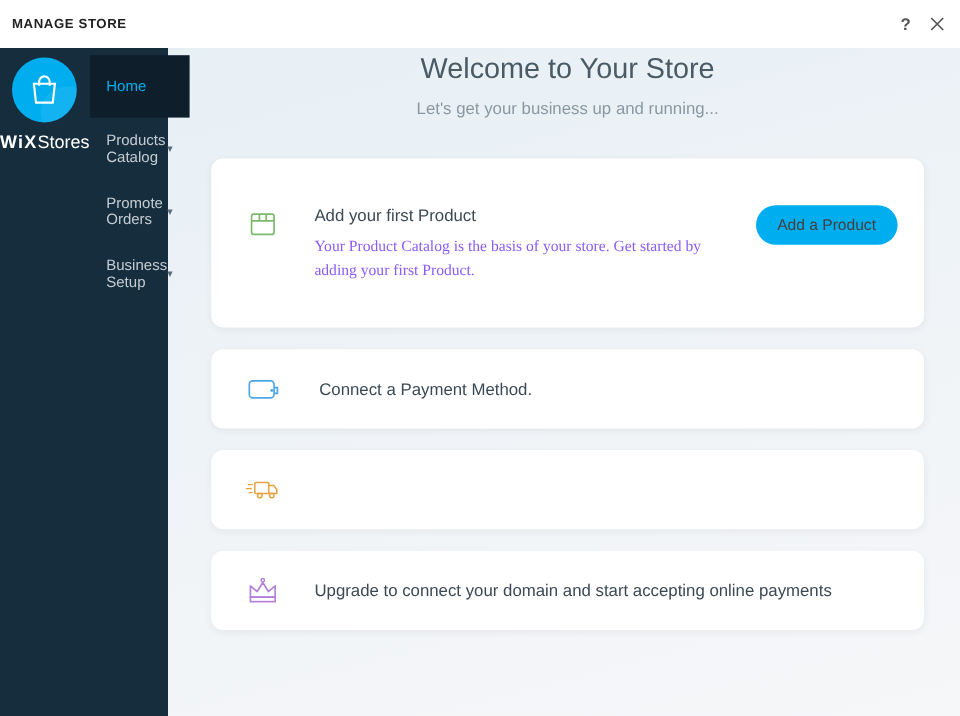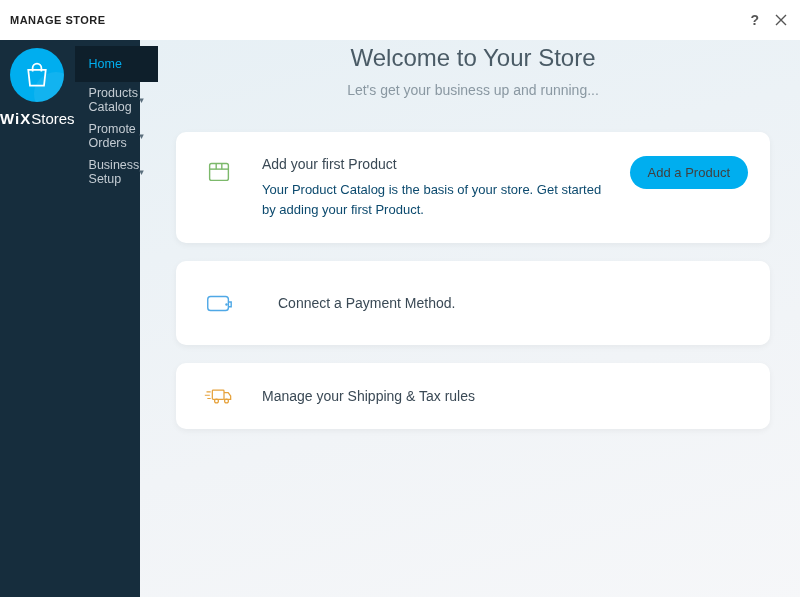--- a/index.html
+++ b/index.html
@@ -9,35 +9,35 @@
   .topbar .icon-btn { width:18px; height:18px; display:flex; align-items:center; justify-content:center; color:#555; font-size:14px; cursor:pointer; margin-left:8px; }
   .shell { display:flex; height:569px; }
   .sidebar { width:140px; background:#162d3d; color:#d6dee5; display:flex; flex-direction:row; }
   .brand { display:flex; flex-direction:column; align-items:center; padding:8px 0 16px; }
   .brand-bag { width:54px; height:54px; border-radius:50%; background:#00aeef; display:flex; align-items:center; justify-content:center; margin-bottom:8px; position:relative; overflow:hidden;}
   .brand-bag::before { content:""; position:absolute; right:-14px; bottom:-14px; width:44px; height:44px; border-radius:50%; background:rgba(255,255,255,0.07);}
   .brand-bag svg { width:28px; height:28px; }
   .brand-text { color:#fff; font-size:15px; font-weight:300; }
   .brand-text strong { font-weight:800; letter-spacing:1px; }
   .nav { margin-top:6px; }
-  .nav-item { display:flex; align-items:center; height:36px; padding:0 14px; font-size:12.5px; color:#c4ccd3; cursor:pointer; position:relative;}
+  .nav-item { display:flex; align-items:center; height:52px; padding:0 14px; font-size:12.5px; color:#c4ccd3; cursor:pointer; position:relative;}
   .nav-item.active { background:#0e1f2b; color:#00aeef; }
   .nav-item .nav-label { flex:1; }
   .nav-item .chev { color:#5a6e7c; font-size:9px;}
   .main { flex:1; background:linear-gradient(165deg,#e7f0f5 0%,#f1f4f7 60%,#f6f7f9 100%); padding:10px 30px 20px 36px; overflow:hidden;}
   .welcome-title { text-align:center; font-size:24px; font-weight:300; color:#4a5b66; margin-top:-6px;}
   .welcome-sub { text-align:center; font-size:14px; color:#8a98a2; margin-top:10px; }
   .cards { margin-top:34px; display:flex; flex-direction:column; gap:18px; }
   .card { background:#fff; border-radius:10px; box-shadow:0 2px 6px rgba(0,0,0,0.05); padding:18px 22px; display:flex; align-items:center; }
-  .card.tall { align-items:flex-start; padding:24px 22px;}
+  .card.tall { align-items:flex-start; padding:39px 22px;}
   .card .ic { width:42px; display:flex; justify-content:center; align-items:center; margin-right:22px; flex-shrink:0;}
   .card .ic svg { width:30px; height:30px; }
   .card .body { flex:1; font-size:13px; color:#566571; }
   .card .body .title { color:#3a4955; font-size:14px; margin-bottom:8px; }
-  .card .body .desc { line-height:1.5; color:#0c4a6e;}
+  .card .body .desc { line-height:1.5; color:#8b5cf6;font-family:Liberation Serif, serif;}
   .card .btn { background:#00aeef; color:#404040; border:none; border-radius:20px; padding:9px 18px; font-size:13px; cursor:pointer; flex-shrink:0; margin-left:16px;}
 </style>
 </head>
 <body>
 
 <div class="topbar">
   <span>MANAGE STORE</span>
   <span class="spacer"></span>
   <span class="icon-btn">?</span>
   <span class="icon-btn">
@@ -103,35 +103,44 @@
 
       <div class="card">
         <div class="ic">
           <svg viewBox="0 0 32 32">
               <rect x="4" y="9" width="22" height="15" rx="3" fill="none" stroke="#4fa8e6" stroke-width="1.5"></rect>
               <path d="M26 15 h3 v5 h-3" fill="none" stroke="#4fa8e6" stroke-width="1.5"></path>
               <circle cx="24" cy="17.5" r="1.3" fill="#4fa8e6"></circle>
             </svg>
         </div>
         <div class="body">
-          <div class="title" style="margin:16px">Connect a Payment Method.</div>
+          <div class="title" style="margin:4px">Connect a Payment Method.</div>
         </div>
       </div>
 
       <div class="card">
         <div class="ic">
           <svg viewBox="0 0 36 32">
               <rect x="10" y="9" width="14" height="11" rx="1" fill="none" stroke="#e6a23c" stroke-width="1.5"></rect>
               <path d="M24 12 h5 l3 4 v4 h-8" fill="none" stroke="#e6a23c" stroke-width="1.5"></path>
               <circle cx="15" cy="22" r="2.3" fill="none" stroke="#e6a23c" stroke-width="1.5"></circle>
               <circle cx="27" cy="22" r="2.3" fill="none" stroke="#e6a23c" stroke-width="1.5"></circle>
               <path d="M3 11 h5 M1 15 h6 M4 19 h4" stroke="#e6a23c" stroke-width="1.3"></path>
             </svg>
         </div>
+      </div>
+
+      <div class="card">
+        <div class="ic">
+          <svg viewBox="0 0 32 32">
+              <path d="M5 22 L5 12 L11 17 L16 9 L21 17 L27 12 L27 22 Z" fill="none" stroke="#b481d9" stroke-width="1.5" stroke-linejoin="round"></path>
+              <rect x="5" y="22" width="22" height="4" fill="none" stroke="#b481d9" stroke-width="1.5"></rect>
+              <circle cx="16" cy="7" r="1.5" fill="none" stroke="#b481d9" stroke-width="1.3"></circle>
+            </svg>
+        </div>
         <div class="body">
-          <div class="title" style="margin:0">Manage your Shipping &amp; Tax rules</div>
+          <div class="title" style="margin:0">Upgrade to connect your domain and start accepting online payments</div>
         </div>
       </div>
-
 
     </div>
   </div>
 </div>
 
 </body></html>

